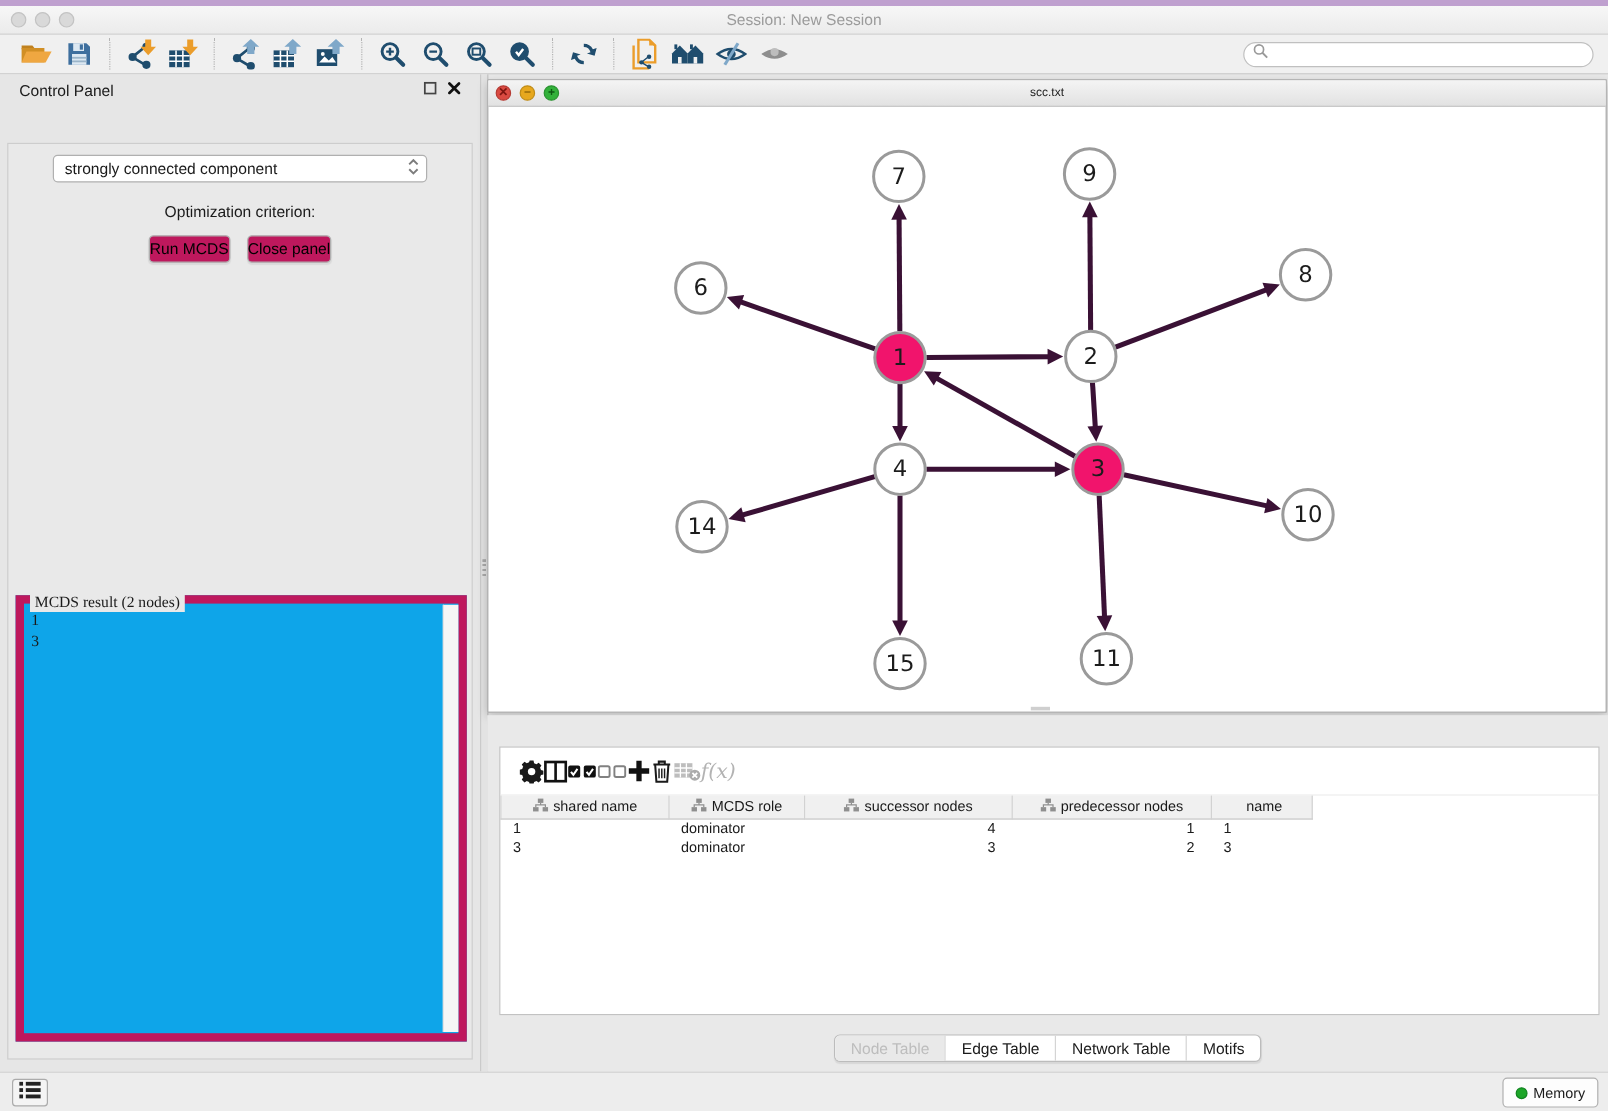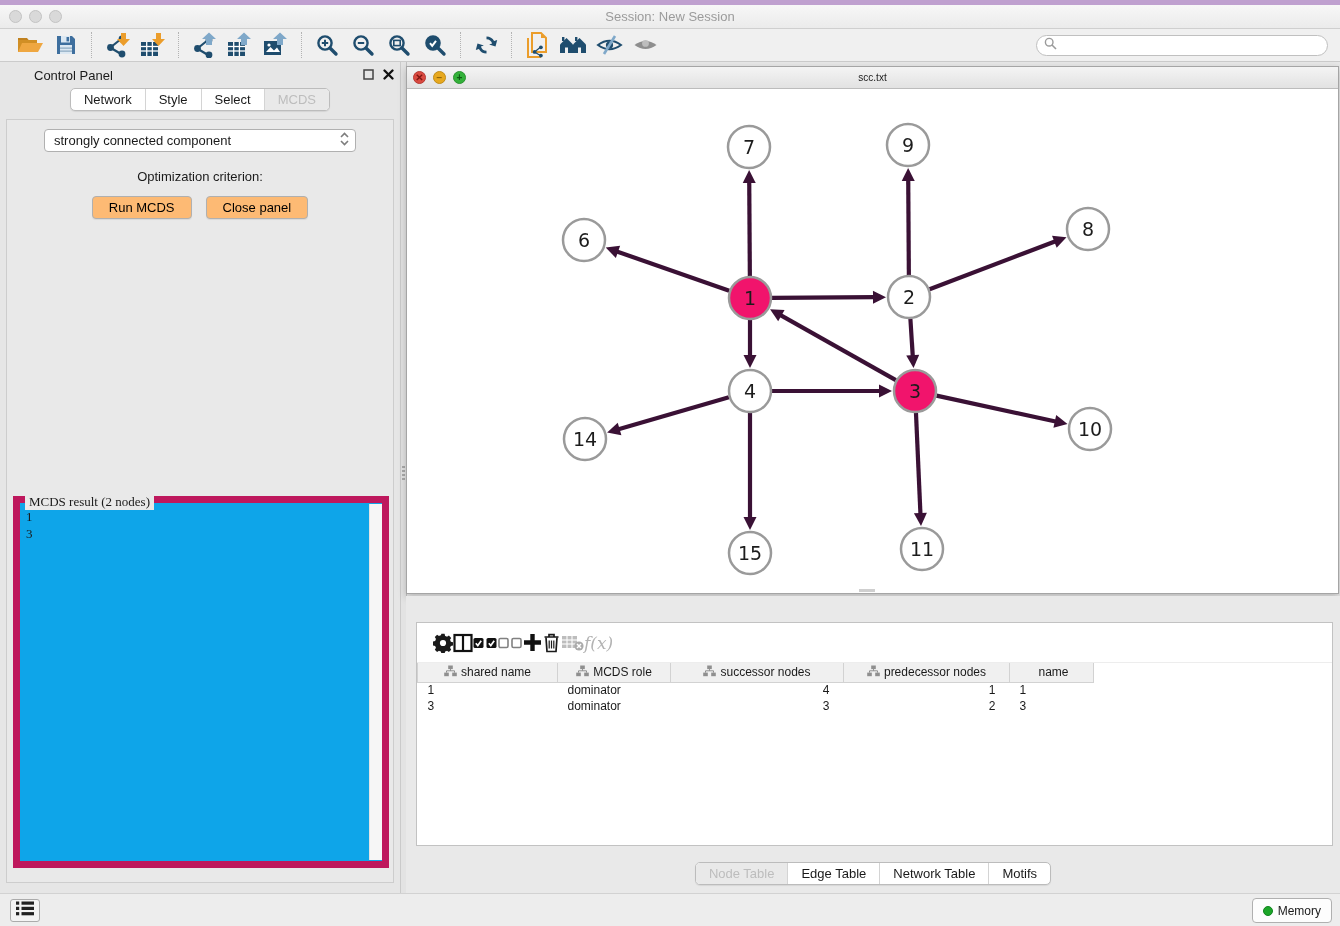--- a/index.html
+++ b/index.html
@@ -18,37 +18,37 @@
   #main-toolbar { position:absolute; left:0; top:29px; width:1340px; height:33px;
     background:#f0f0f0; border-bottom:1px solid #cbcbcb; display:flex; align-items:center; padding:0 12px; }
   .tb-btn { width:36px; height:30px; display:flex; align-items:center; justify-content:center; flex:0 0 auto; }
   .tb-sep { width:1px; height:26px; border-left:1px dotted #b3b3b3; margin:0 7px; flex:0 0 auto; }
   #search-box { margin-left:auto; width:292px; height:21px; background:#fff; border:1px solid #c0c0c0;
     border-radius:11px; display:flex; align-items:center; padding-left:7px; gap:4px; }
   #search-input { border:none; outline:none; flex:1; height:17px; font-size:12px; background:transparent; }
 
   
   #control-panel { position:absolute; left:0; top:62px; width:400px; height:831px; background:#e6e6e6; }
-  .panel-header { height:26px; display:flex; align-items:center; padding:0 6px;margin-left:28px; }
+  .panel-header { height:26px; display:flex; align-items:center; padding:0 16px; }
   .panel-title { font-size:13px; }
   .panel-header-icons { margin-left:auto; display:flex; gap:9px; align-items:center; }
   .seg { display:inline-flex; border:1px solid #bcbcbc; border-radius:5px; overflow:hidden; background:#fff;
     box-shadow:0 1px 1px rgba(0,0,0,.08); }
   .seg .tab { padding:3px 13px; font-size:13px; border-left:1px solid #d4d4d4; cursor:default; white-space:nowrap; }
   .seg .tab:first-child { border-left:none; }
   .seg .tab.active { background:#e9e9e9; color:#bdbdbd; }
   #cp-tabs-row { text-align:center; }
   #cp-body { position:absolute; left:6px; right:6px; top:57px; bottom:10px; border:1px solid #cdcdcd; background:#e9e9e9; }
   #opt-label { text-align:center; font-size:13px; margin-top:17px; }
   #criterion-select { margin:9px auto 0; width:312px; height:23px; background:#fff; border:1px solid #b0b0b0;
     border-radius:4px; display:flex; align-items:center; padding:0 6px 0 9px; font-size:13px; }
   #criterion-select .stepper { margin-left:auto; }
   #cp-buttons { display:flex; justify-content:center; gap:14px; margin-top:12px; }
-  .mac-btn { background:#fdba74; border:1px solid #b0b0b0; border-radius:4px; font-size:13px;
-    padding:3px 16px; font-family:"Liberation Sans",sans-serif; box-shadow:0 1px 1px rgba(0,0,0,.07); }
+  .mac-btn { background:#be185d; border:1px solid #b0b0b0; border-radius:4px; font-size:13px;
+    padding:3px 0; font-family:"Liberation Sans",sans-serif; box-shadow:0 1px 1px rgba(0,0,0,.07); }
   #result-box { position:absolute; left:6px; right:4px; top:376px; bottom:14px; background:#0ea5e9; border:7px solid #be185d;font-family:Liberation Serif, serif; }
   #result-legend { position:absolute; top:-9px; left:5px; background:#e9e9e9; padding:0 4px; font-size:13px; }
   #result-lines { padding:5px 6px; font-size:13px; line-height:17px; }
   #result-scroll { position:absolute; right:0; top:1px; bottom:1px; width:13px; background:#f6f6f6; border-left:1px solid #e3e3e3; }
 
   
   #splitter { position:absolute; left:400px; top:62px; width:7px; height:831px; background:#e3e3e3;
     border-left:1px solid #cacaca; border-right:1px solid #c2c2c2; }
   #splitter-grip { position:absolute; top:404px; left:1px; width:3px; height:14px;
     background:repeating-linear-gradient(#aaa,#aaa 2px,#e3e3e3 2px,#e3e3e3 4px); }
@@ -278,26 +278,20 @@
     <span class="panel-title">Control Panel</span>
     <span class="panel-header-icons">
       <span class="js-icon"><svg width="11" height="11" viewBox="0 0 11 11">
             <rect x="1" y="1" width="9" height="9" fill="none" stroke="#444" stroke-width="1.5"></rect>
           </svg></span>
       <span class="js-icon"><svg width="11" height="11" viewBox="0 0 11 11">
             <path d="M1.5 1.5 L9.5 9.5 M9.5 1.5 L1.5 9.5" stroke="#111" stroke-width="2.3" stroke-linecap="round"></path>
           </svg></span>
     </span>
   </div>
-  <div id="cp-tabs-row"><span class="seg" id="cp-tabs">
-        <span class="tab">Network</span>
-        <span class="tab">Style</span>
-        <span class="tab">Select</span>
-        <span class="tab active">MCDS</span>
-      </span></div>
   <div id="cp-body">
     <div id="criterion-select">
       <span>strongly connected component</span>
       <span class="stepper js-icon"><svg width="9" height="14" viewBox="0 0 9 14">
             <path d="M1 5 L4.5 1.5 L8 5" fill="none" stroke="#7d7d7d" stroke-width="1.6"></path>
             <path d="M1 9 L4.5 12.5 L8 9" fill="none" stroke="#7d7d7d" stroke-width="1.6"></path>
           </svg></span>
     </div>
     <div id="opt-label">Optimization criterion:</div>
     <div id="cp-buttons">

